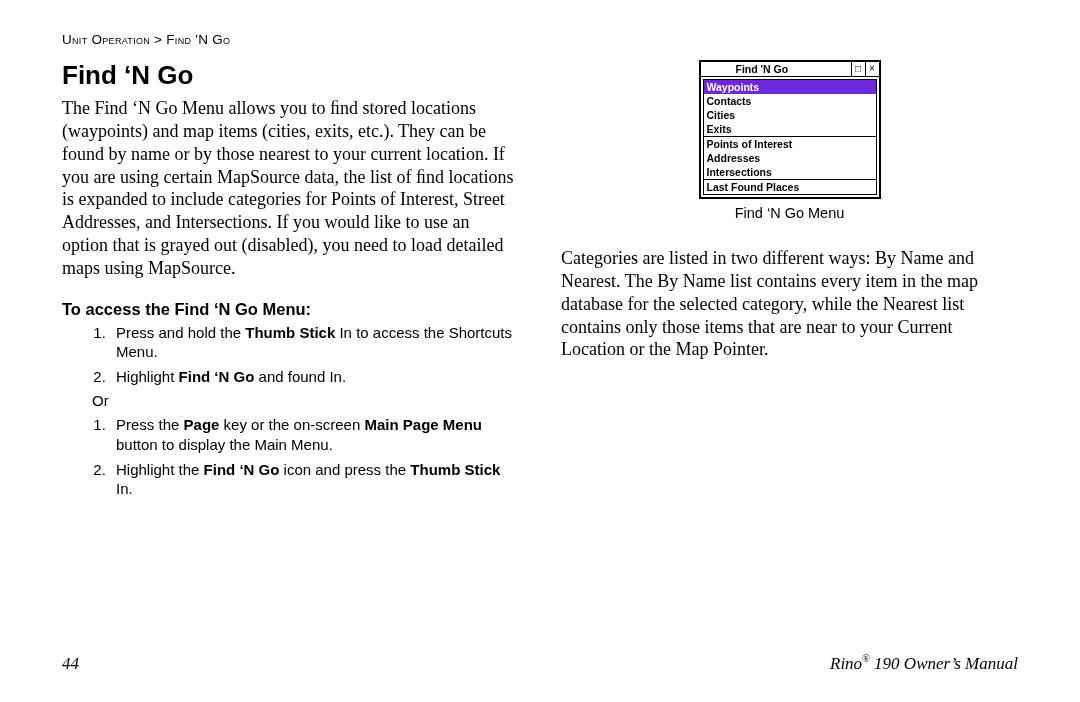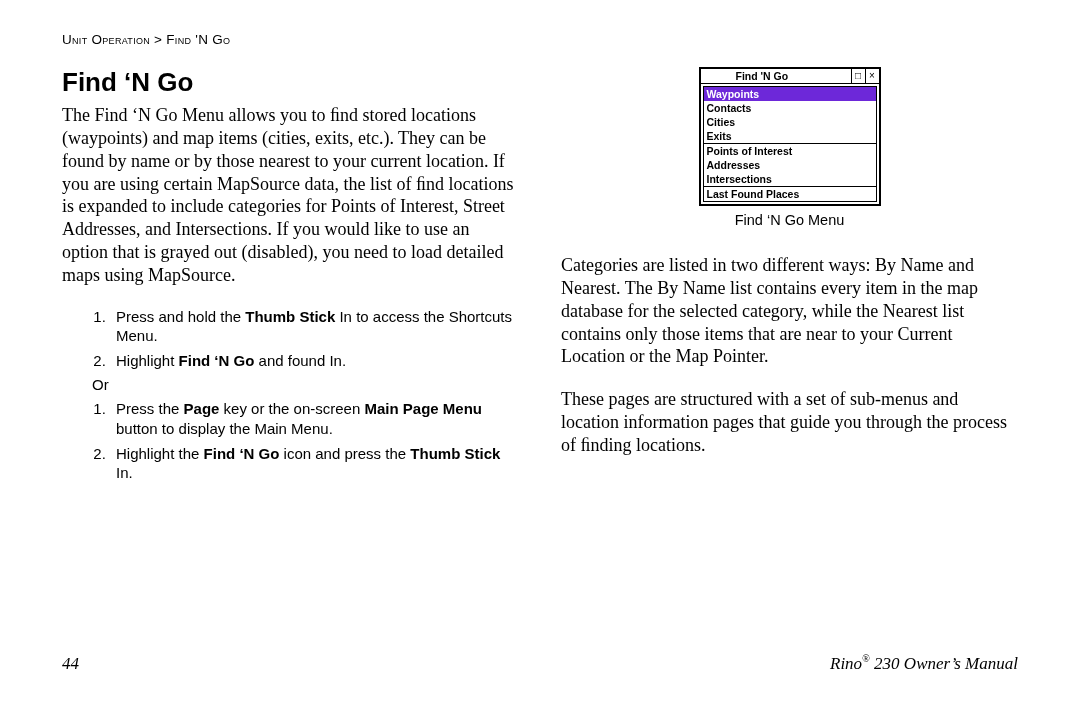--- a/index.html
+++ b/index.html
@@ -16,21 +16,21 @@
     box-sizing: border-box;
     padding: 32px 62px 28px 62px;
     display: flex;
     flex-direction: column;
   }
   .breadcrumb {
     font-family: Arial, Helvetica, sans-serif;
     font-size: 13.5px;
     letter-spacing: 0.3px;
     font-variant: small-caps;
-    margin-bottom: 20px;
+    margin-bottom: 13px;
   }
   .columns {
     flex: 1 1 auto;
     display: flex;
     gap: 42px;
   }
   .col {
     flex: 1 1 0;
   }
   .title {
@@ -154,20 +154,21 @@
 <div class="page">
 
   <div class="breadcrumb">Unit Operation &gt; Find 'N Go</div>
 
   <div class="columns">
 
     <div class="col">
       <h1 class="title">Find ‘N Go</h1>
       <p class="body-text">The Find ‘N Go Menu allows you to ﬁnd stored locations (waypoints) and map items (cities, exits, etc.). They can be found by name or by those nearest to your current location. If you are using certain MapSource data, the list of ﬁnd locations is expanded to include categories for Points of Interest, Street Addresses, and Intersections. If you would like to use an option that is grayed out (disabled), you need to load detailed maps using MapSource.</p>
 
+      <div class="sub-heading">To access the Find ‘N Go Menu:</div>
 
       <ol class="steps">
         <li>
           <span>Press and hold the </span><span class="b">Thumb Stick</span><span> In to access the Shortcuts Menu.</span>
         </li>
         <li>
           <span>Highlight </span><span class="b">Find ‘N Go</span><span> and found In.</span>
         </li>
       </ol>
 
@@ -204,25 +205,24 @@
               <div class="ss-item">Intersections</div>
               <div class="ss-sep"></div>
               <div class="ss-item">Last Found Places</div>
             </div>
           </div>
         </div>
         <div class="screenshot-caption">Find ‘N Go Menu</div>
       </div>
 
       <p class="body-text">Categories are listed in two different ways: By Name and Nearest. The By Name list contains every item in the map database for the selected category, while the Nearest list contains only those items that are near to your Current Location or the Map Pointer.</p>
-      <p class="body-text">These pages are structured with a set of sub-menus and location information pages that guide you through the process of ﬁnding locations.</p>
     </div>
 
   </div>
 
   <div class="footer">
     <span class="page-num">44</span>
     <span class="manual">
-      <span>Rino</span><sup>®</sup><span> 230 Owner’s Manual</span>
+      <span>Rino</span><sup>®</sup><span> 190 Owner’s Manual</span>
     </span>
   </div>
 
 </div>
 
 </body></html>

